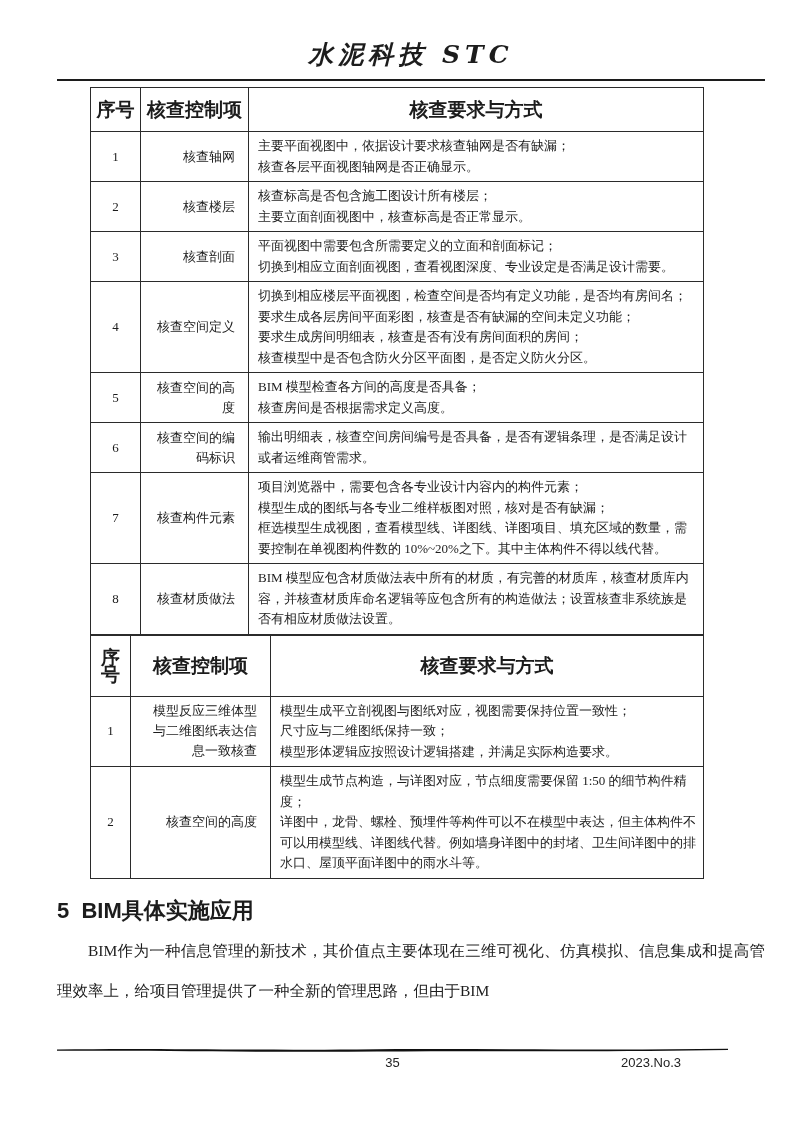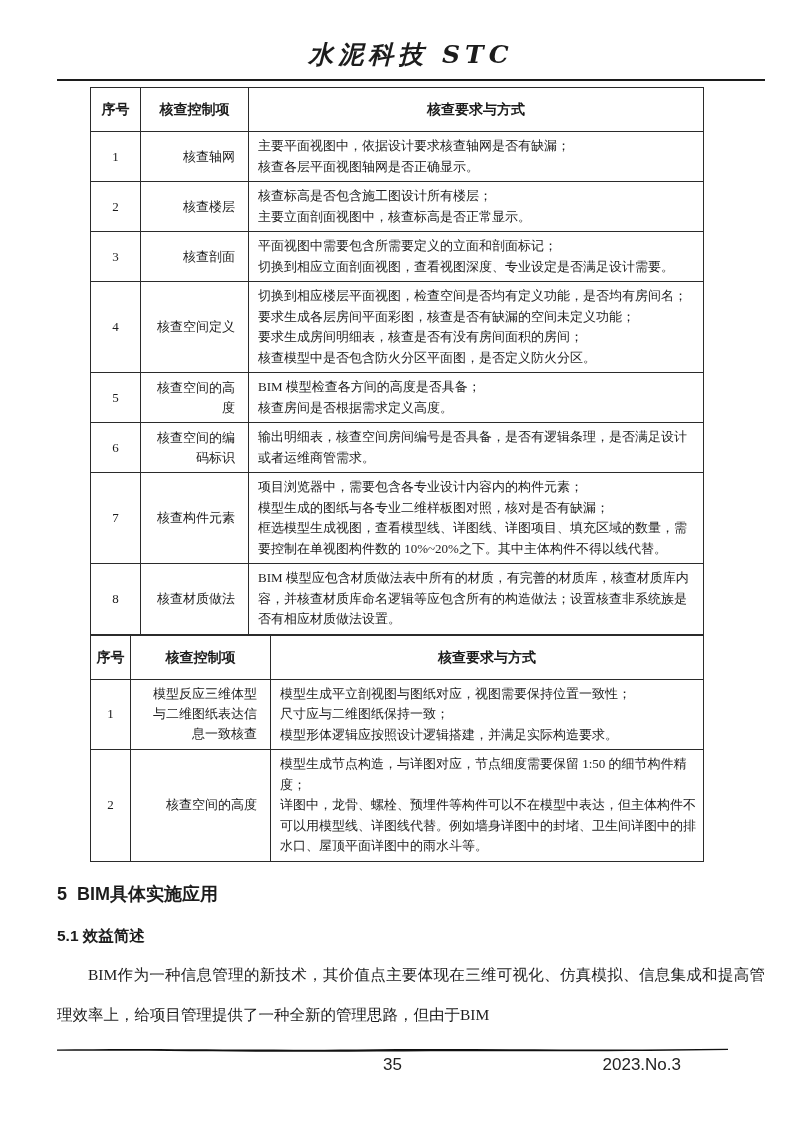--- a/index.html
+++ b/index.html
@@ -50,21 +50,21 @@
     width:613px;
     font-size:13px;
   }
   table.check-table th, table.check-table td{
     border:1.4px solid #2b2b2b;
     background:#fff;
   }
   table.check-table th{
     font-family:"Liberation Sans", sans-serif;
     font-weight:700;
-    font-size:14px;
+    font-size:19px;
     text-align:center;
     padding:13px 2px;
     line-height:17px;
   }
   td.cell-no{
     text-align:center;
     vertical-align:middle;
     font-family:"Liberation Serif", serif;
     font-size:13px;
     padding:4px 2px;
@@ -89,21 +89,21 @@
   #table2 col.c-req{ width:455px; }
   
   #table3 col.c-no{ width:40px; }
   #table3 col.c-item{ width:140px; }
   #table3 col.c-req{ width:433px; }
 
   
   .section-heading{
     font-family:"Liberation Sans", sans-serif;
     font-weight:700;
-    font-size:18px;
+    font-size:22px;
     margin:20px 0 0 0;
     line-height:24px;
   }
   .sub-heading{
     font-family:"Liberation Sans", sans-serif;
     font-weight:700;
     font-size:15.5px;
     margin:19px 0 0 0;
     line-height:22px;
   }
@@ -121,21 +121,21 @@
     left:57px;
     top:1046px;
     width:671px;
   }
   .footer-rule-svg{ display:block; }
   .footer-row{
     position:relative;
     height:16px;
     margin-top:2px;
     font-family:"Liberation Sans", sans-serif;
-    font-size:17px;
+    font-size:13px;
     color:#222;
   }
   .page-number{
     position:absolute;
     left:0; right:0;
     text-align:center;
   }
   .issue-number{
     position:absolute;
     right:47px;
@@ -240,21 +240,20 @@
         <td class="cell-no">2</td>
         <td class="cell-item">核查空间的高度</td>
         <td class="cell-req lines">模型生成节点构造，与详图对应，节点细度需要保留 1:50 的细节构件精度；
 详图中，龙骨、螺栓、预埋件等构件可以不在模型中表达，但主体构件不可以用模型线、详图线代替。例如墙身详图中的封堵、卫生间详图中的排水口、屋顶平面详图中的雨水斗等。</td>
       </tr>
     </tbody>
       </table>
 
     <div class="section-heading">5&nbsp;&nbsp;BIM具体实施应用</div>
 
-    <div class="sub-heading">5.1 效益简述</div>
 
     <p class="body-paragraph">BIM作为一种信息管理的新技术，其价值点主要体现在三维可视化、仿真模拟、信息集成和提高管理效率上，给项目管理提供了一种全新的管理思路，但由于BIM</p>
   </div>
 
   <div class="footer">
     <svg class="footer-rule-svg" width="671" height="7" viewBox="0 0 671 7">
       <path d="M0,3.6 C90,2.0 180,4.4 300,3.4 C420,2.2 540,4.6 671,2.8
                L671,4.0 C560,6.2 430,4.4 320,5.6 C210,6.6 90,4.2 0,4.8 Z" fill="#111"></path>
     </svg>
     <div class="footer-row">

